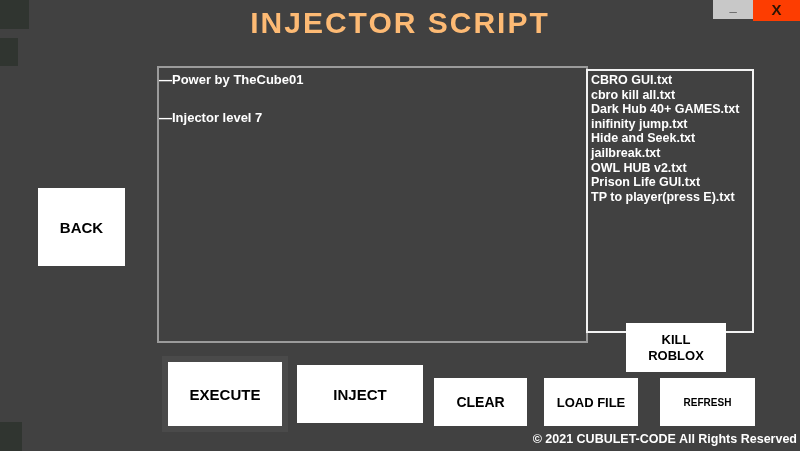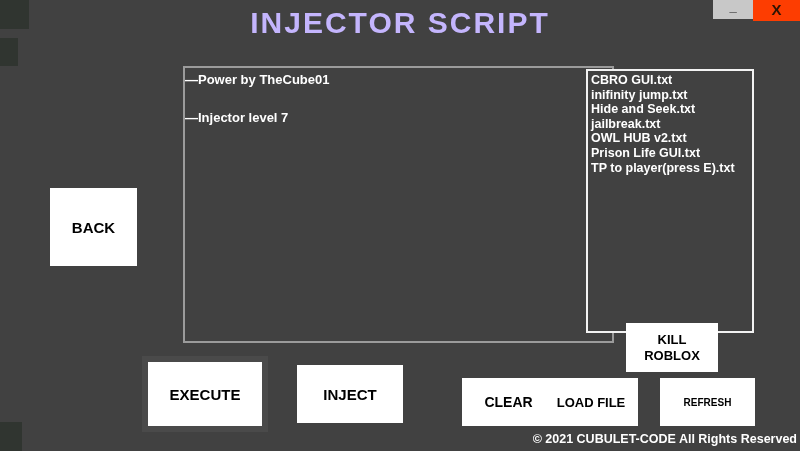--- a/index.html
+++ b/index.html
@@ -17,21 +17,21 @@
   
   .corner-square { background: #303530; }
   #sq-top-left   { left: 0; top: 0;   width: 29px; height: 29px; }
   #sq-left       { left: 0; top: 38px; width: 18px; height: 28px; }
   #sq-bottom-left{ left: 0; top: 422px; width: 22px; height: 29px; }
 
   
   .app-title {
     left: 0; right: 0; top: 6px;
     text-align: center;
-    color: #c4b5fd;
+    color: #fdba74;
     font-size: 30px;
     font-weight: 700;
     letter-spacing: 2px;
   }
   .win-btn {
     top: 0;
     text-align: center;
     font-weight: 700;
     cursor: default;
   }
@@ -52,21 +52,20 @@
 
   
   .info-panel {
     left: 157px; top: 66px;
     width: 431px; height: 277px;
     border: 2px solid #9b9b9b;
     color: #ffffff;
     font-size: 13px;
     font-weight: 700;
     padding: 5px 0 0 0;
-    margin-left: 26px;
   }
   .info-line { line-height: 14px; white-space: pre; }
   .info-line + .info-line { margin-top: 24px; }
 
   
   .script-list {
     left: 586px; top: 69px;
     width: 168px; height: 264px;
     border: 2px solid #f2f2f2;
     background: #414141;
@@ -88,26 +87,26 @@
     color: #000000;
     border: none;
     font-family: "Liberation Sans", sans-serif;
     font-weight: 700;
     text-align: center;
     display: flex;
     align-items: center;
     justify-content: center;
     cursor: default;
   }
-  #btn-back     { left: 50px;  top: 188px; width: 87px;  height: 78px; font-size: 15px; }
-  #btn-kill     { left: 626px; top: 323px; width: 92px;  height: 49px; font-size: 13px; line-height: 16px; padding: 0 14px; }
-  #btn-execute  { left: 148px; top: 362px; width: 114px; height: 64px; font-size: 15px;
+  #btn-back     { left: 38px;  top: 188px; width: 87px;  height: 78px; font-size: 15px; }
+  #btn-kill     { left: 626px; top: 323px; width: 100px;  height: 49px; font-size: 13px; line-height: 16px; padding: 0 14px; }
+  #btn-execute  { left: 168px; top: 362px; width: 114px; height: 64px; font-size: 15px;
                   box-shadow: 0 0 0 6px #4a4a4a; text-align: center; }
-  #btn-inject   { left: 297px; top: 365px; width: 106px; height: 58px; font-size: 15px; }
-  #btn-clear    { left: 434px; top: 378px; width: 93px;  height: 48px; font-size: 14px; margin-left: 28px; }
+  #btn-inject   { left: 297px; top: 365px; width: 126px; height: 58px; font-size: 15px; }
+  #btn-clear    { left: 434px; top: 378px; width: 93px;  height: 48px; font-size: 14px; }
   #btn-loadfile { left: 544px; top: 378px; width: 94px;  height: 48px; font-size: 13px; }
   #btn-refresh  { left: 660px; top: 378px; width: 95px;  height: 48px; font-size: 10px; text-align: right; }
 
   
   .copyright {
     right: 3px; top: 432px;
     color: #ffffff;
     font-size: 12.5px;
     font-weight: 700;
     white-space: nowrap;
@@ -125,20 +124,22 @@
 <div class="abs win-btn min-btn">_</div>
 <div class="abs win-btn close-btn">X</div>
 
 <div class="abs info-panel">
   <div class="info-line">—Power by TheCube01</div>
   <div class="info-line">—Injector level 7</div>
 </div>
 
 <div class="abs script-list">
   <div class="list-item">CBRO GUI.txt</div>
+  <div class="list-item">cbro kill all.txt</div>
+  <div class="list-item">Dark Hub 40+ GAMES.txt</div>
   <div class="list-item">inifinity jump.txt</div>
   <div class="list-item">Hide and Seek.txt</div>
   <div class="list-item">jailbreak.txt</div>
   <div class="list-item">OWL HUB v2.txt</div>
   <div class="list-item">Prison Life GUI.txt</div>
   <div class="list-item">TP to player(press E).txt</div>
 </div>
 
 <button class="abs btn" id="btn-back">BACK</button>
 <button class="abs btn" id="btn-kill">KILL ROBLOX</button>

